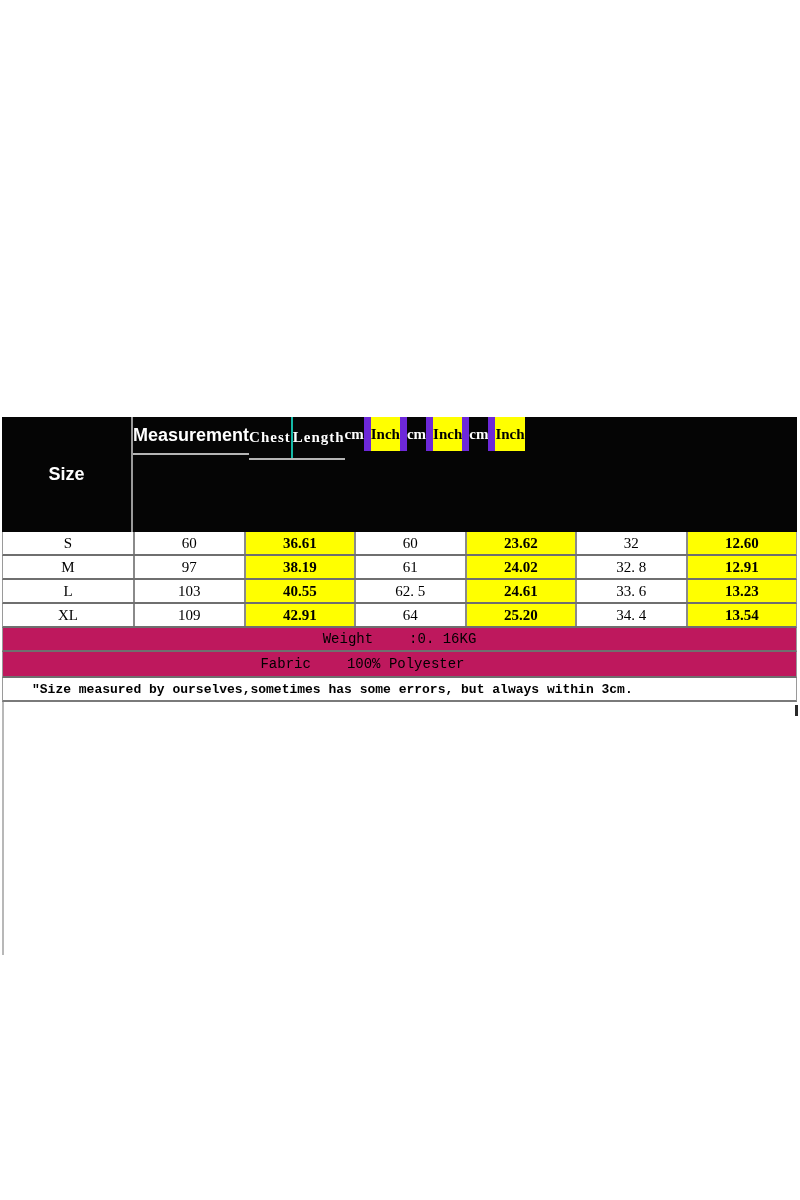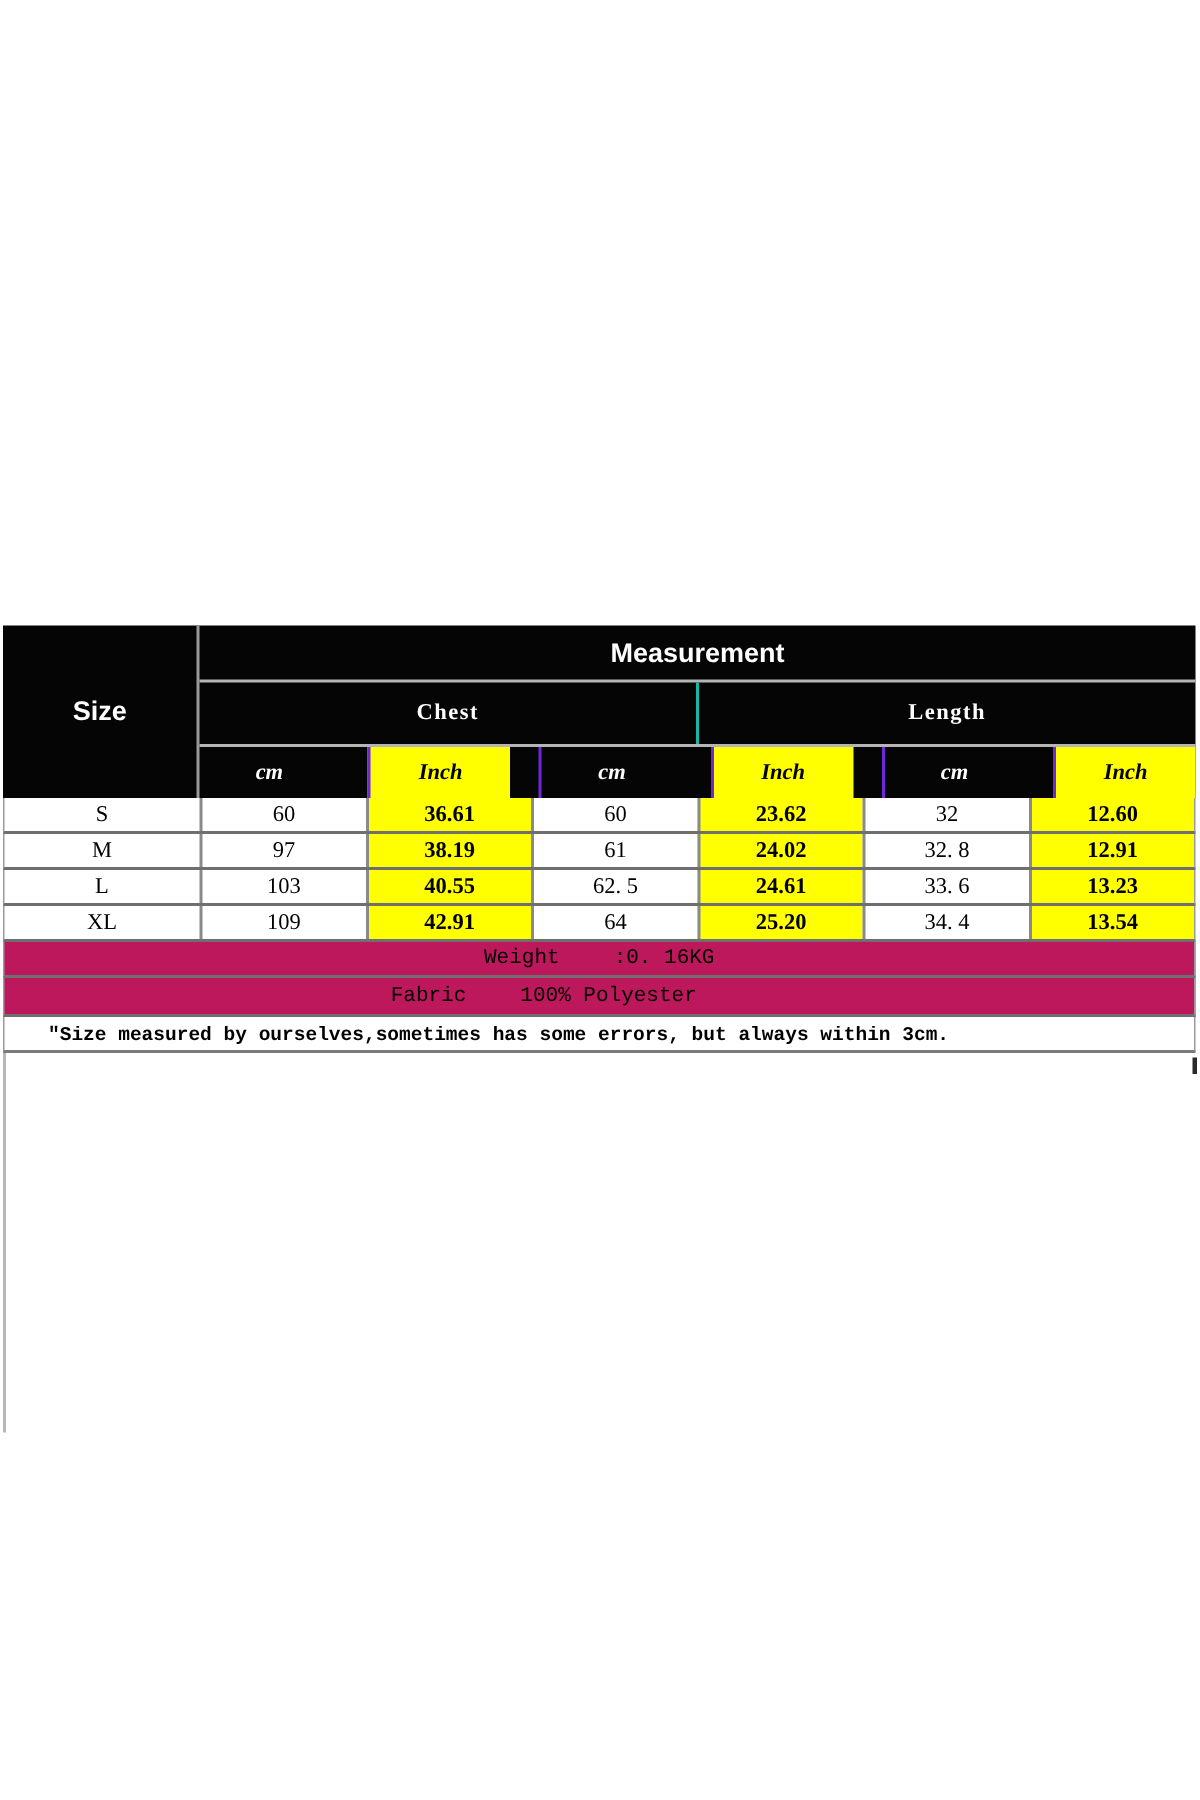--- a/index.html
+++ b/index.html
@@ -8,40 +8,40 @@
 
   .size-chart { position:absolute; left:2px; top:417px; width:795px; }
 
   
   .hdr { display:flex; height:115px; background:#050505; }
   .size-cell {
     width:131px; border-right:2px solid #9a9a9a;
     display:flex; align-items:center; justify-content:center;
     color:#fff; font-family:"Liberation Sans", sans-serif; font-weight:bold; font-size:18px;
   }
-  .hdr-right { flex:1; display:flex; flex-direction:column; }
+  .hdr-right { flex:1; display:flex; }
   .m-row {
     height:38px; border-bottom:2px solid #b5b5b5;
     display:flex; align-items:center; justify-content:center;
     color:#fff; font-family:"Liberation Sans", sans-serif; font-weight:bold; font-size:18px;
   }
   .grp-row { height:43px; display:flex; border-bottom:2px solid #b5b5b5; }
   .grp {
     flex:1; display:flex; align-items:center; justify-content:center;
     color:#fff; font-weight:bold; font-size:15px; letter-spacing:1px;
   }
   .grp + .grp { border-left:2px solid #14b8a6; }
   .unit-row { height:34px; display:flex; }
   .unit {
     flex:1; display:flex; align-items:center; justify-content:center;
-    font-weight:bold; font-size:15px;font-style:italic;
+    font-weight:bold; font-size:15px;
   }
   .unit.cm  { color:#fff; }
   .unit.inch { background:var(--highlight, #ffff00); color:#000; }
-  .unit + .unit { border-left:2px solid #6d28d9;margin-left:19px; }
+  .unit + .unit { border-left:7px solid #6d28d9; }
 
   
   .row {
     display:flex; height:24px;
     border-bottom:2px solid #6f6f6f;
     border-left:1px solid #9a9a9a; border-right:1px solid #9a9a9a;
     background:#fff;
   }
   .cell {
     flex:1; display:flex; align-items:center; justify-content:center;

